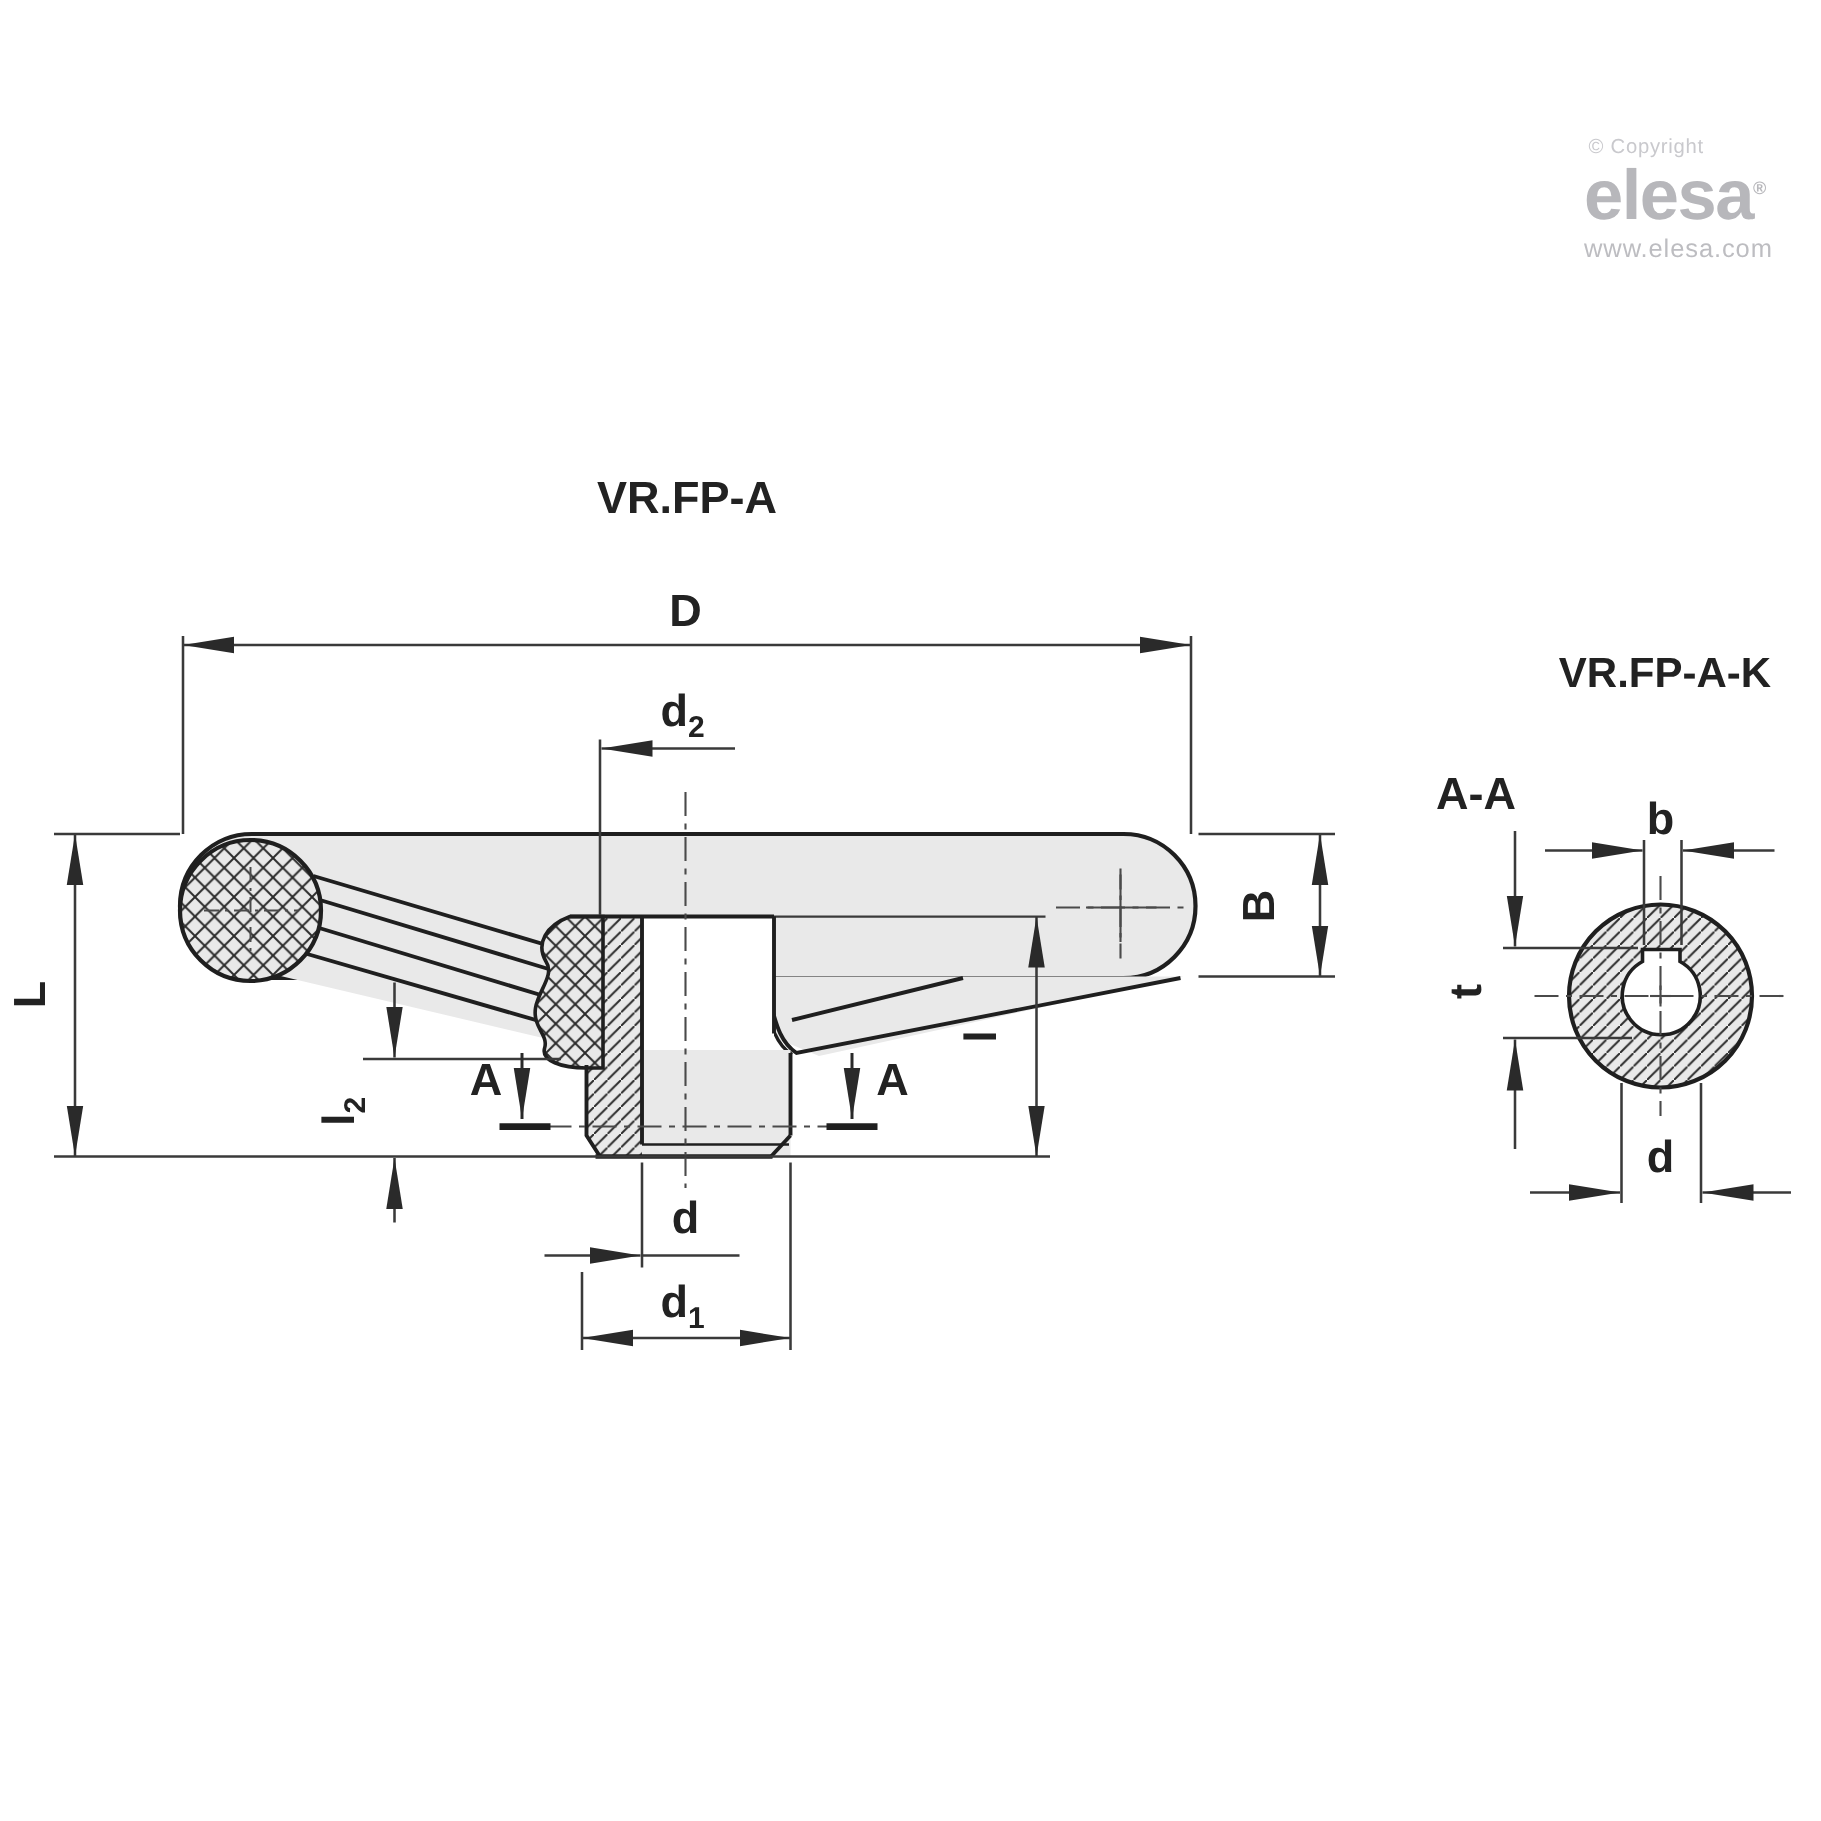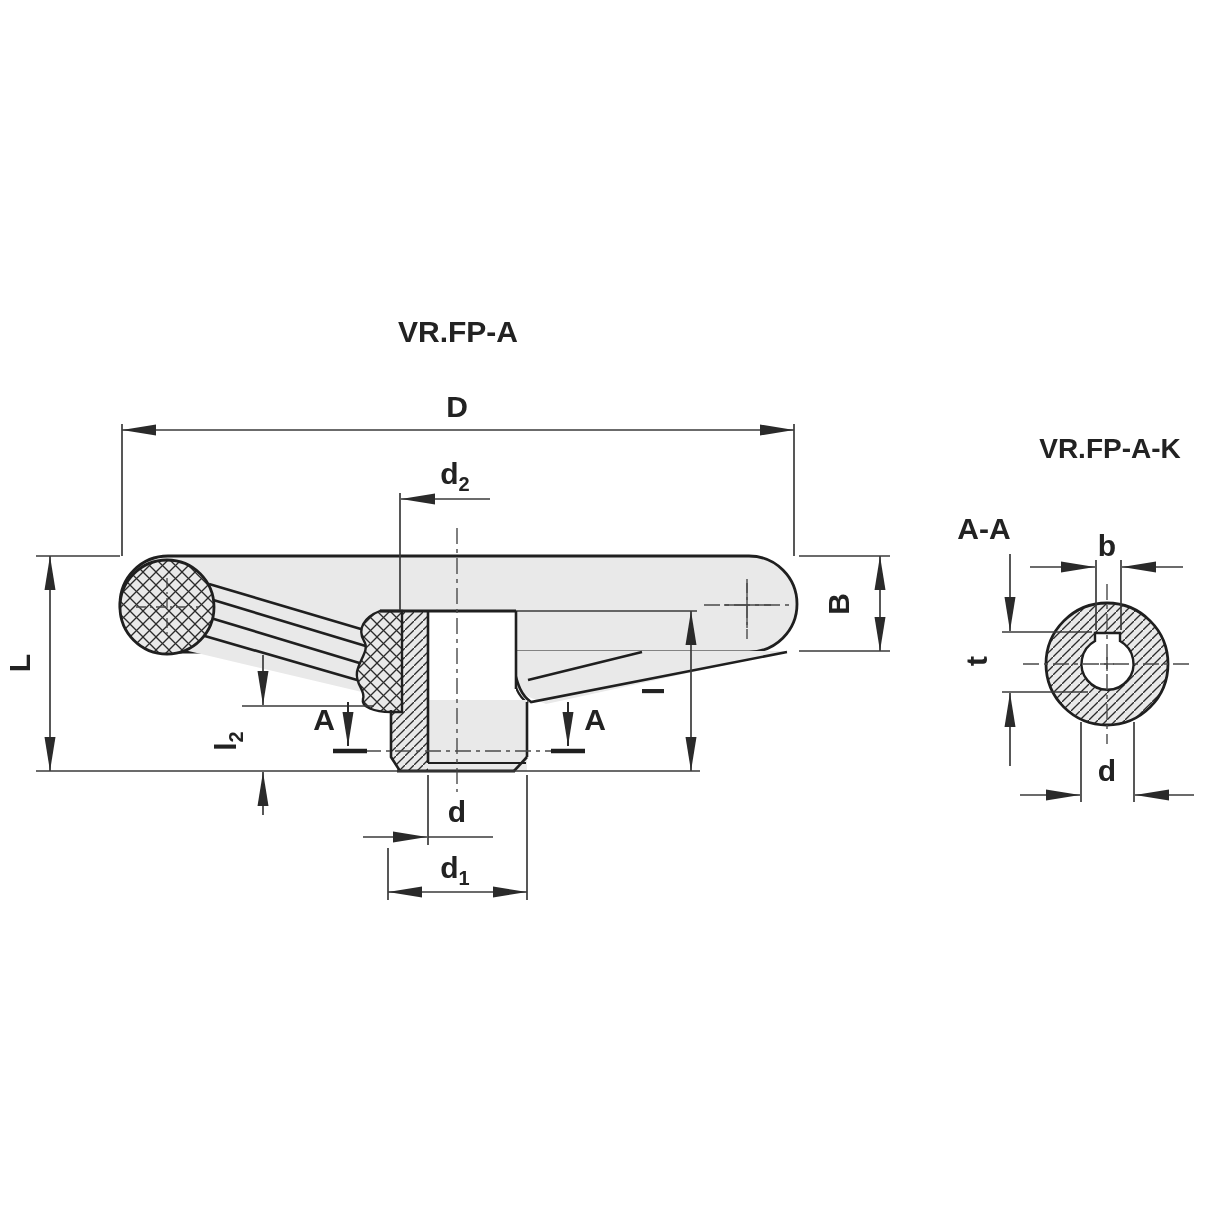--- a/index.html
+++ b/index.html
@@ -174,14 +174,19 @@
       <line x1="1134" y1="722" x2="1134" y2="802"></line>
     </g>
     <text class="title-txt-k" x="1110" y="458" text-anchor="middle">VR.FP-A-K</text>
     <text class="lbl" x="984" y="539" text-anchor="middle">A-A</text>
     <text class="lbl" x="1107" y="556" text-anchor="middle">b</text>
     <text class="lbl" x="987" y="661" text-anchor="middle" transform="rotate(-90 987 661)">t</text>
     <text class="lbl" x="1107" y="781" text-anchor="middle">d</text>
   </g>
 </svg>
 
+  <div class="watermark">
+    <div class="wm-copy">© Copyright</div>
+    <div class="wm-brand"><span>elesa</span><span class="wm-reg">®</span></div>
+    <div class="wm-web">www.elesa.com</div>
+  </div>
 
 </div>
 
 </body></html>

